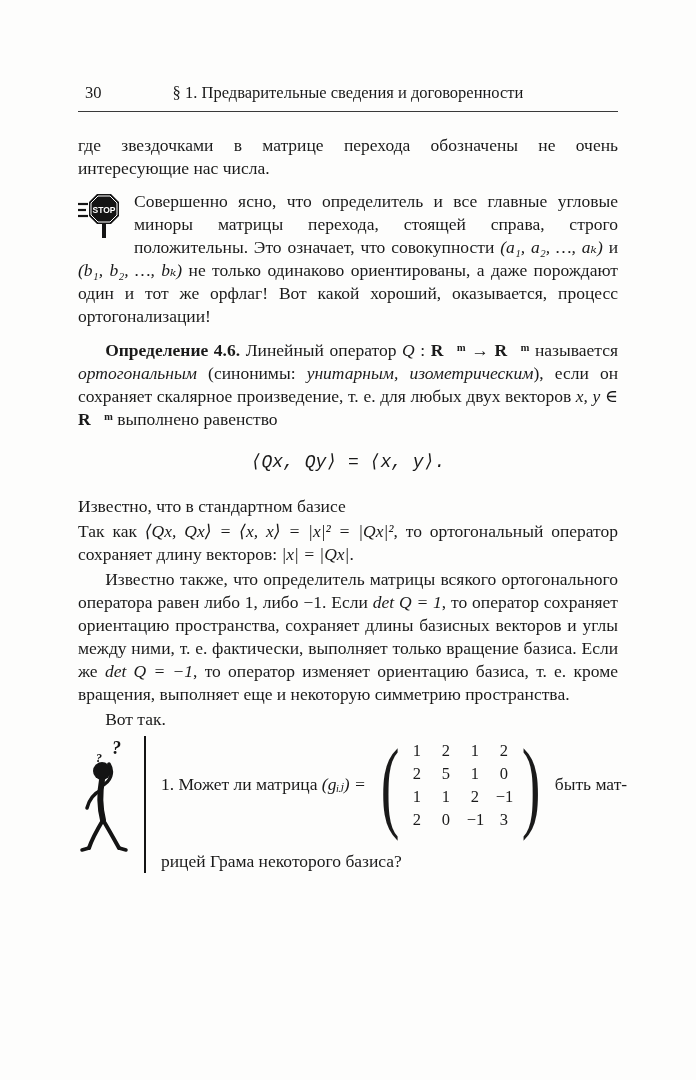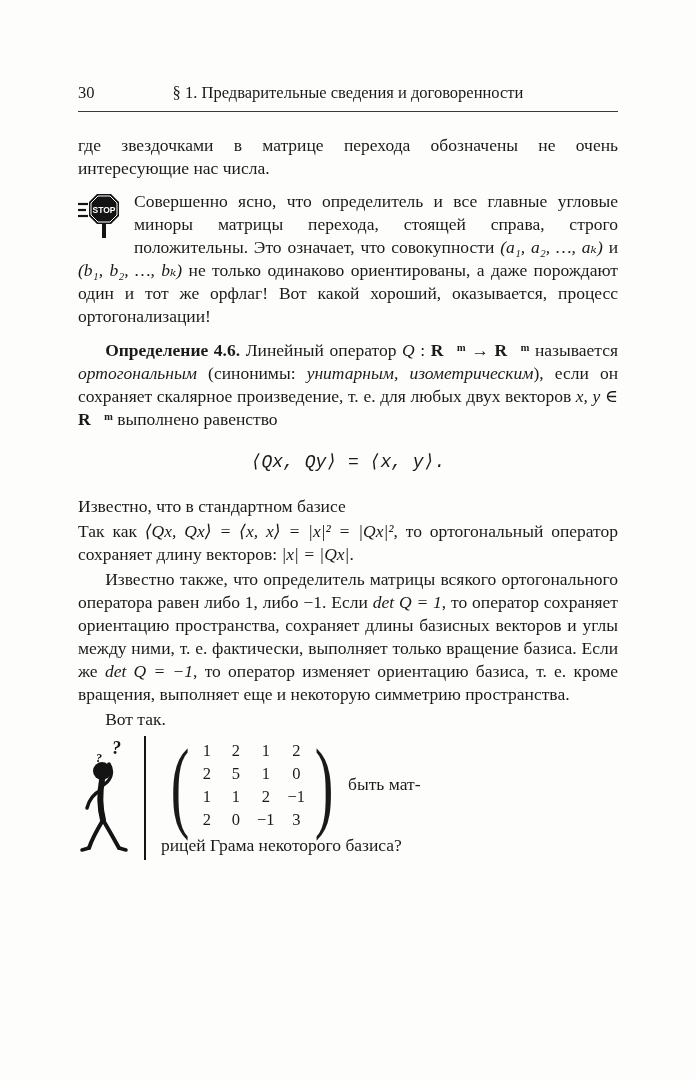--- a/index.html
+++ b/index.html
@@ -4,21 +4,21 @@
 <style>
   * { box-sizing: border-box; }
   html, body { margin: 0; padding: 0; background: #d9d9d9; }
   .page {
     width: 696px; height: 1080px; margin: 0 auto; background: #fdfdfc;
     font-family: "Liberation Serif", "DejaVu Serif", serif;
     font-size: 17.5px; line-height: 1.32; color: #1a1a1a;
     padding: 82px 78px 30px 78px; overflow: hidden; position: relative;
   }
   .header { position: relative; border-bottom: 1.4px solid #3a3a3a; padding-bottom: 7px; margin-bottom: 22px; font-size: 16.5px; }
-  .page-number { position: absolute; left: 0; top: 0; }
+  .page-number { position: absolute; left: 7px; top: 0; }
   .header-title { text-align: center; }
   p.para { margin: 0 0 2px 0; text-align: justify; text-indent: 1.55em; }
   p.noindent { text-indent: 0; }
   p.gap-after { margin-bottom: 10px; }
   .seg-b { font-weight: bold; font-family: Liberation Serif, serif; }
   .seg-i { font-style: italic; }
   .formula { text-align: center; font-style: italic; font-size: 18px; margin: 20px 0; font-family: Liberation Mono, monospace; }
   .stop-icon { float: left; width: 44px; height: 50px; margin: 1px 12px 2px 0; }
   .stop-icon svg { display: block; }
   .exercises-heading {
@@ -27,21 +27,21 @@
   }
   .problem { display: flex; align-items: stretch; margin-top: 4px; }
   .figure-col { width: 66px; flex: none; padding-top: 2px; }
   .problem-body { border-left: 2px solid #141414; padding-left: 15px; flex: 1; padding-top: 2px; }
   .problem-line1 { display: flex; align-items: center; gap: 5px; white-space: nowrap; }
   .matrix { display: inline-flex; align-items: center; margin: 0 2px; }
   .paren { display: inline-block; font-size: 102px; line-height: 94px; font-weight: 400;
            transform: scaleX(0.55); transform-origin: center; color: #1a1a1a; }
   .mgrid { display: grid; column-gap: 13px; row-gap: 0; margin: 0 2px; }
   .mcell { text-align: center; font-size: 16.5px; line-height: 23px; min-width: 16px; }
-  .problem-line2 { margin-top: 2px; font-family: Liberation Serif, serif; }
+  .problem-line2 { margin-top: 18px; font-family: Liberation Serif, serif; }
 </style>
 </head>
 <body>
 
 <div class="page">
 
   <div class="header">
     <span class="page-number">30</span>
     <div class="header-title">§ 1. Предварительные сведения и договоренности</div>
   </div>
@@ -87,20 +87,21 @@
         <path d="M23 48 C33 44 36 34 31 26" stroke="#141414" stroke-width="3.5" fill="none" stroke-linecap="round"></path>
         <path d="M23 52 C15 56 11 62 9 70" stroke="#141414" stroke-width="3.5" fill="none" stroke-linecap="round"></path>
         <path d="M25 82 C19 92 14 101 11 110" stroke="#141414" stroke-width="4" fill="none" stroke-linecap="round"></path>
         <path d="M25 82 C31 92 36 101 41 110" stroke="#141414" stroke-width="4" fill="none" stroke-linecap="round"></path>
         <path d="M11 110 L4 112" stroke="#141414" stroke-width="3.5" fill="none" stroke-linecap="round"></path>
         <path d="M41 110 L48 112" stroke="#141414" stroke-width="3.5" fill="none" stroke-linecap="round"></path>
       </svg>
     </div>
     <div class="problem-body">
       <div class="problem-line1">
+        <span><span>1. Может ли матрица </span><span class="seg-i">(gᵢⱼ) =</span></span>
         <span class="matrix">
           <span class="paren">(</span>
           <span class="mgrid" style="grid-template-columns: repeat(4, auto);">
               <span class="mcell">1</span>
               <span class="mcell">2</span>
               <span class="mcell">1</span>
               <span class="mcell">2</span>
               <span class="mcell">2</span>
               <span class="mcell">5</span>
               <span class="mcell">1</span>

